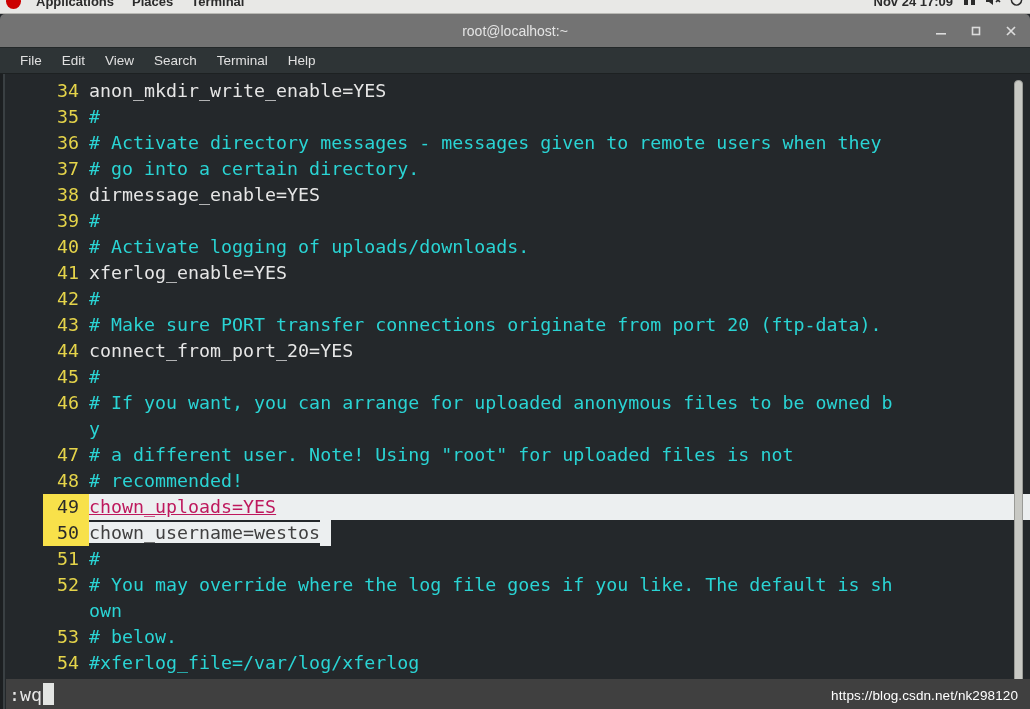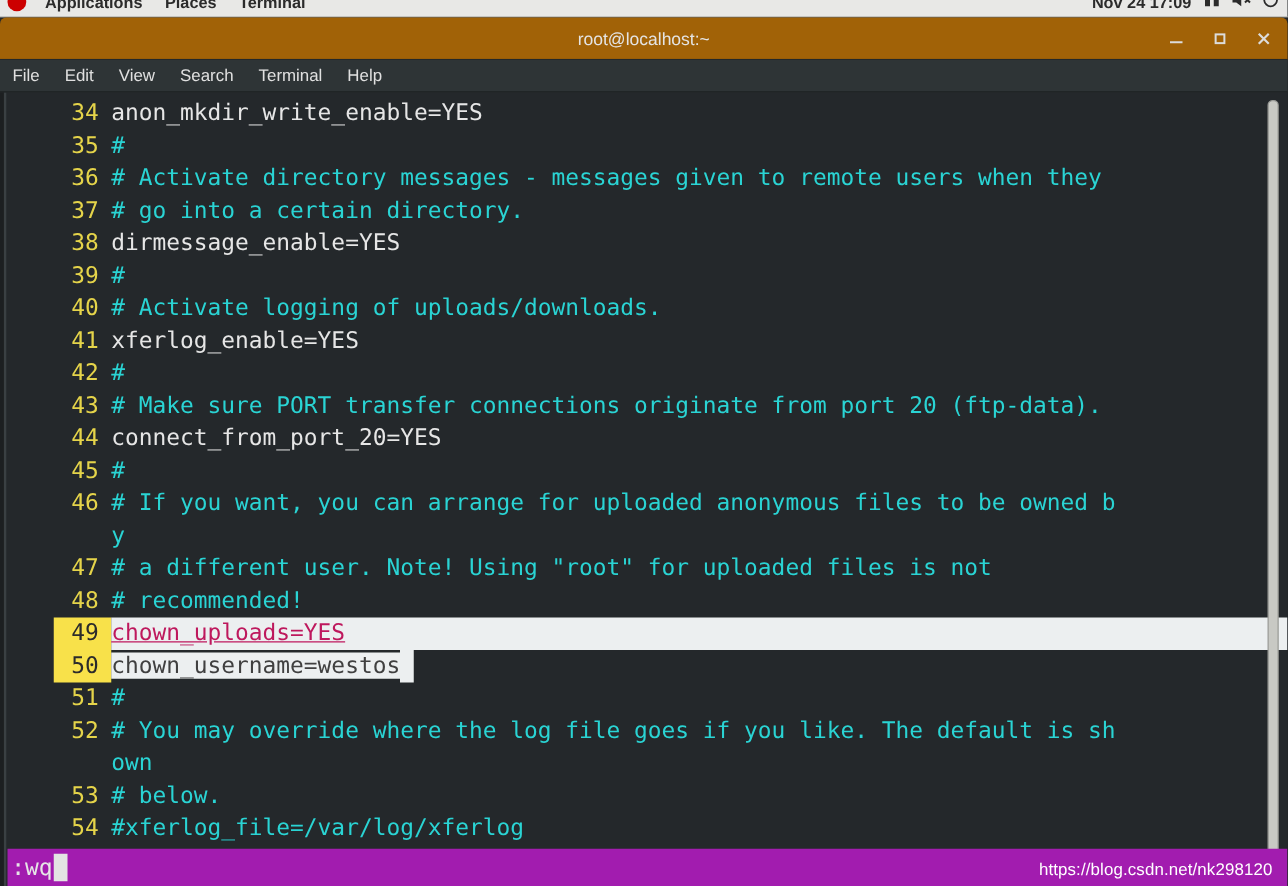--- a/index.html
+++ b/index.html
@@ -51,21 +51,21 @@
   #terminal-window {
     position: absolute; left: 0; top: 14px;
     width: 1030px; height: 695px;
     background: #24282b;
   }
 
   
   #titlebar {
     position: relative;
     height: 34px;
-    background: #a16207;
+    background: #737373;
     border-bottom: 1px solid #232829;
     display: flex; align-items: center;
     border-top-left-radius: 5px;
     border-top-right-radius: 5px;
   }
   #window-title {
     position: absolute;
     left: 0; right: 0;
     text-align: center;
     font-family: "Liberation Sans", sans-serif;
@@ -86,20 +86,21 @@
     cursor: pointer;
     line-height: 1;
   }
   .win-btn svg { display: block; }
 
   
   #menubar {
     height: 26px;
     background: #2e3436;
     display: flex; align-items: center;
+    padding-left: 10px;
     border-bottom: 1px solid #1d2122;
   }
   .menu-item {
     font-family: "Liberation Sans", sans-serif;
     font-size: 13.5px;
     color: #e0e0e0;
     padding: 2px 10px 3px 10px;
     cursor: default;
     white-space: nowrap;
   }
@@ -182,21 +183,21 @@
     background: #c8c9c4;
     border-radius: 4px;
     border: 1px solid #9a9b97;
   }
 
   
   #cmdline {
     position: absolute;
     left: 3px; right: 0; bottom: 0;
     height: 30px;
-    background: #a21caf;
+    background: #404040;
     display: flex; align-items: center;
     font-family: "DejaVu Sans Mono", monospace;
     font-size: 18.3px;
     color: #e6e6e6;
     padding-left: 3px;
   }
   #cmd-cursor {
     display: inline-block;
     width: 11px; height: 22px;
     background: #e3e5e3;

